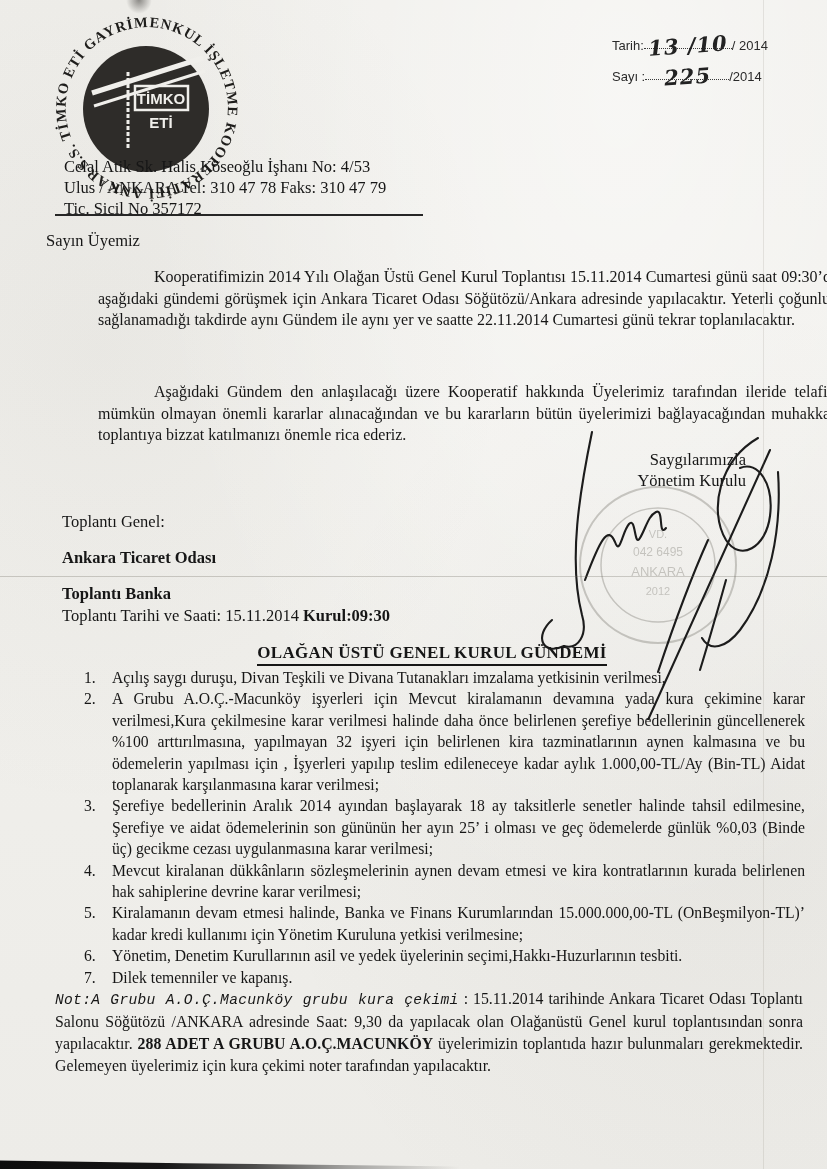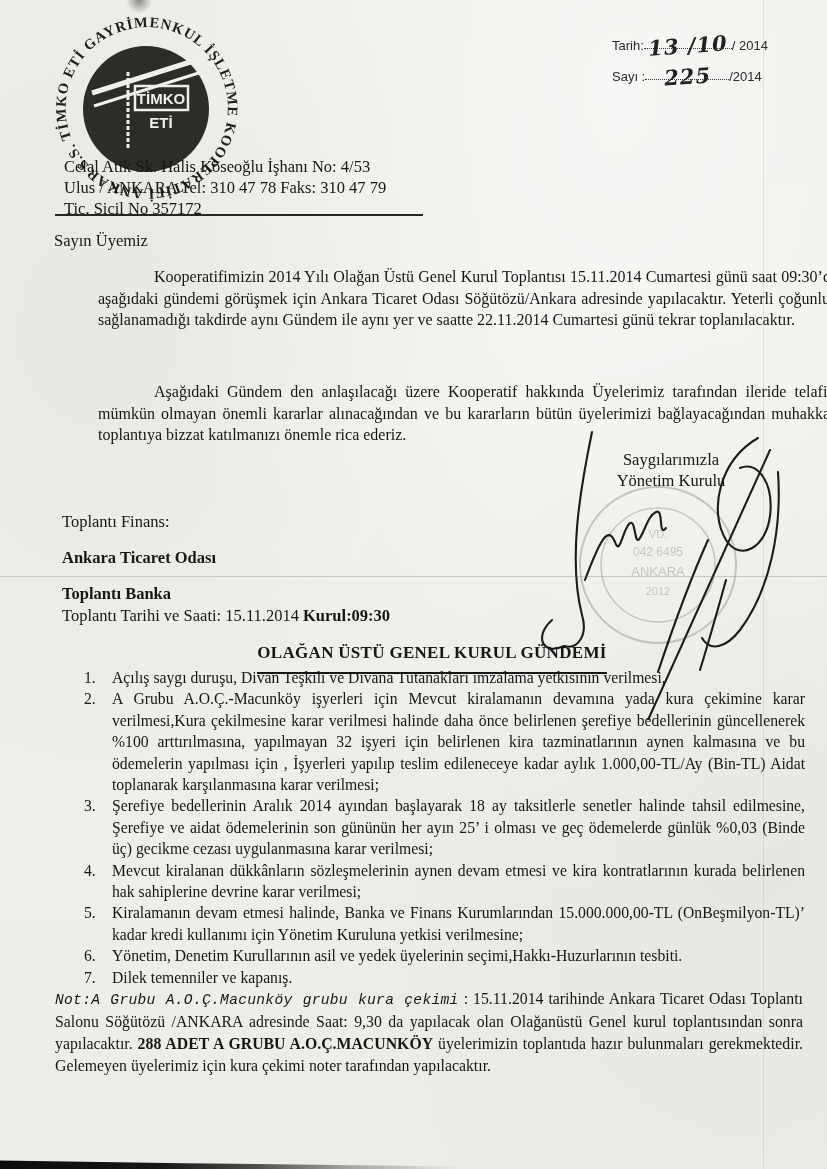--- a/index.html
+++ b/index.html
@@ -17,30 +17,30 @@
   }
   
   .logo-wrap{position:absolute;left:48px;top:10px;width:196px;height:196px;}
   .addr{position:absolute;left:64px;top:156px;font-size:16.5px;line-height:21px;white-space:nowrap;}
   .rule{position:absolute;left:55px;top:214px;width:368px;height:2px;background:#262626;}
   .meta{position:absolute;left:612px;top:30px;font-size:13px;font-family:"Liberation Sans",sans-serif;color:#2a2a2a;}
   .meta-row{margin-bottom:8px;white-space:nowrap;}
   .dotline{display:inline-block;border-bottom:1.5px dotted #3a3a3a;text-align:center;vertical-align:baseline;height:18px;}
   .hand{display:inline-block;font-family:"DejaVu Serif",serif;font-style:italic;font-size:21px;font-weight:bold;color:#222;transform:rotate(-4deg) translateY(3px);letter-spacing:1px;}
   
-  .salutation{position:absolute;left:54px;top:231px;font-size:16.5px;}
+  .salutation{position:absolute;left:46px;top:231px;font-size:16.5px;}
   .para{position:absolute;left:62px;width:740px;font-size:16px;line-height:21.6px;text-align:justify;margin-left:36px;}
   .p1{top:266px;text-indent:56px;}
   .p2{top:381px;text-indent:56px;}
-  .closing{position:absolute;left:596px;top:449px;width:150px;text-align:center;font-size:16.5px;line-height:21px;}
+  .closing{position:absolute;left:596px;top:449px;width:150px;text-align:right;font-size:16.5px;line-height:21px;}
   .meeting{position:absolute;left:62px;top:511px;font-size:16.5px;line-height:21.2px;}
   .bold{font-weight:bold;margin-top:15px;}
   
   .agenda-title-wrap{position:absolute;left:62px;top:643px;width:740px;text-align:center;}
-  .agenda-title{display:inline-block;font-weight:bold;font-size:17px;border-bottom:2px solid #161616;padding-bottom:9px;letter-spacing:.3px;text-align:center;}
+  .agenda-title{display:inline-block;font-weight:bold;font-size:17px;border-bottom:2px solid #161616;padding-bottom:1px;letter-spacing:.3px;text-align:center;}
   .agenda-list{position:absolute;left:84px;top:667px;width:721px;font-size:15.7px;line-height:21.4px;}
   .agenda-item{display:flex;}
   .agenda-item .num{width:28px;flex:none;}
   .agenda-item .txt{flex:1;text-align:justify;}
   
   .note{position:absolute;left:55px;top:988px;width:748px;font-size:15.8px;line-height:22px;text-align:justify;}
   .note .mono{font-family:"Liberation Mono",monospace;font-style:italic;font-size:14.6px;letter-spacing:.3px;}
   
   .sig-wrap{position:absolute;left:530px;top:420px;width:270px;height:300px;pointer-events:none;}
   
@@ -116,21 +116,21 @@
         <path d="M 228,18 C 190,40 178,90 196,120 C 210,142 236,128 240,96 C 244,64 228,40 210,48"></path>
         <path d="M 248,52 C 252,110 240,170 210,210 C 196,228 180,232 172,218"></path>
         <path d="M 240,30 L 118,300"></path>
         <path d="M 178,120 C 160,160 142,210 128,252"></path>
         <path d="M 196,160 C 186,196 178,224 170,250"></path>
       </g>
     </svg>
   </div>
 
   <div class="meeting">
-    <div>Toplantı Finans:</div>
+    <div>Toplantı Genel:</div>
     <div class="bold">Ankara Ticaret Odası</div>
     <div class="bold">Toplantı Banka</div>
     <div><span>Toplantı Tarihi ve Saati: 15.11.2014 </span><span class="bold">Kurul:09:30</span></div>
   </div>
 
   <div class="agenda-title-wrap">
     <span class="agenda-title">OLAĞAN ÜSTÜ GENEL KURUL GÜNDEMİ</span>
   </div>
   <div class="agenda-list">
       <div class="agenda-item">

